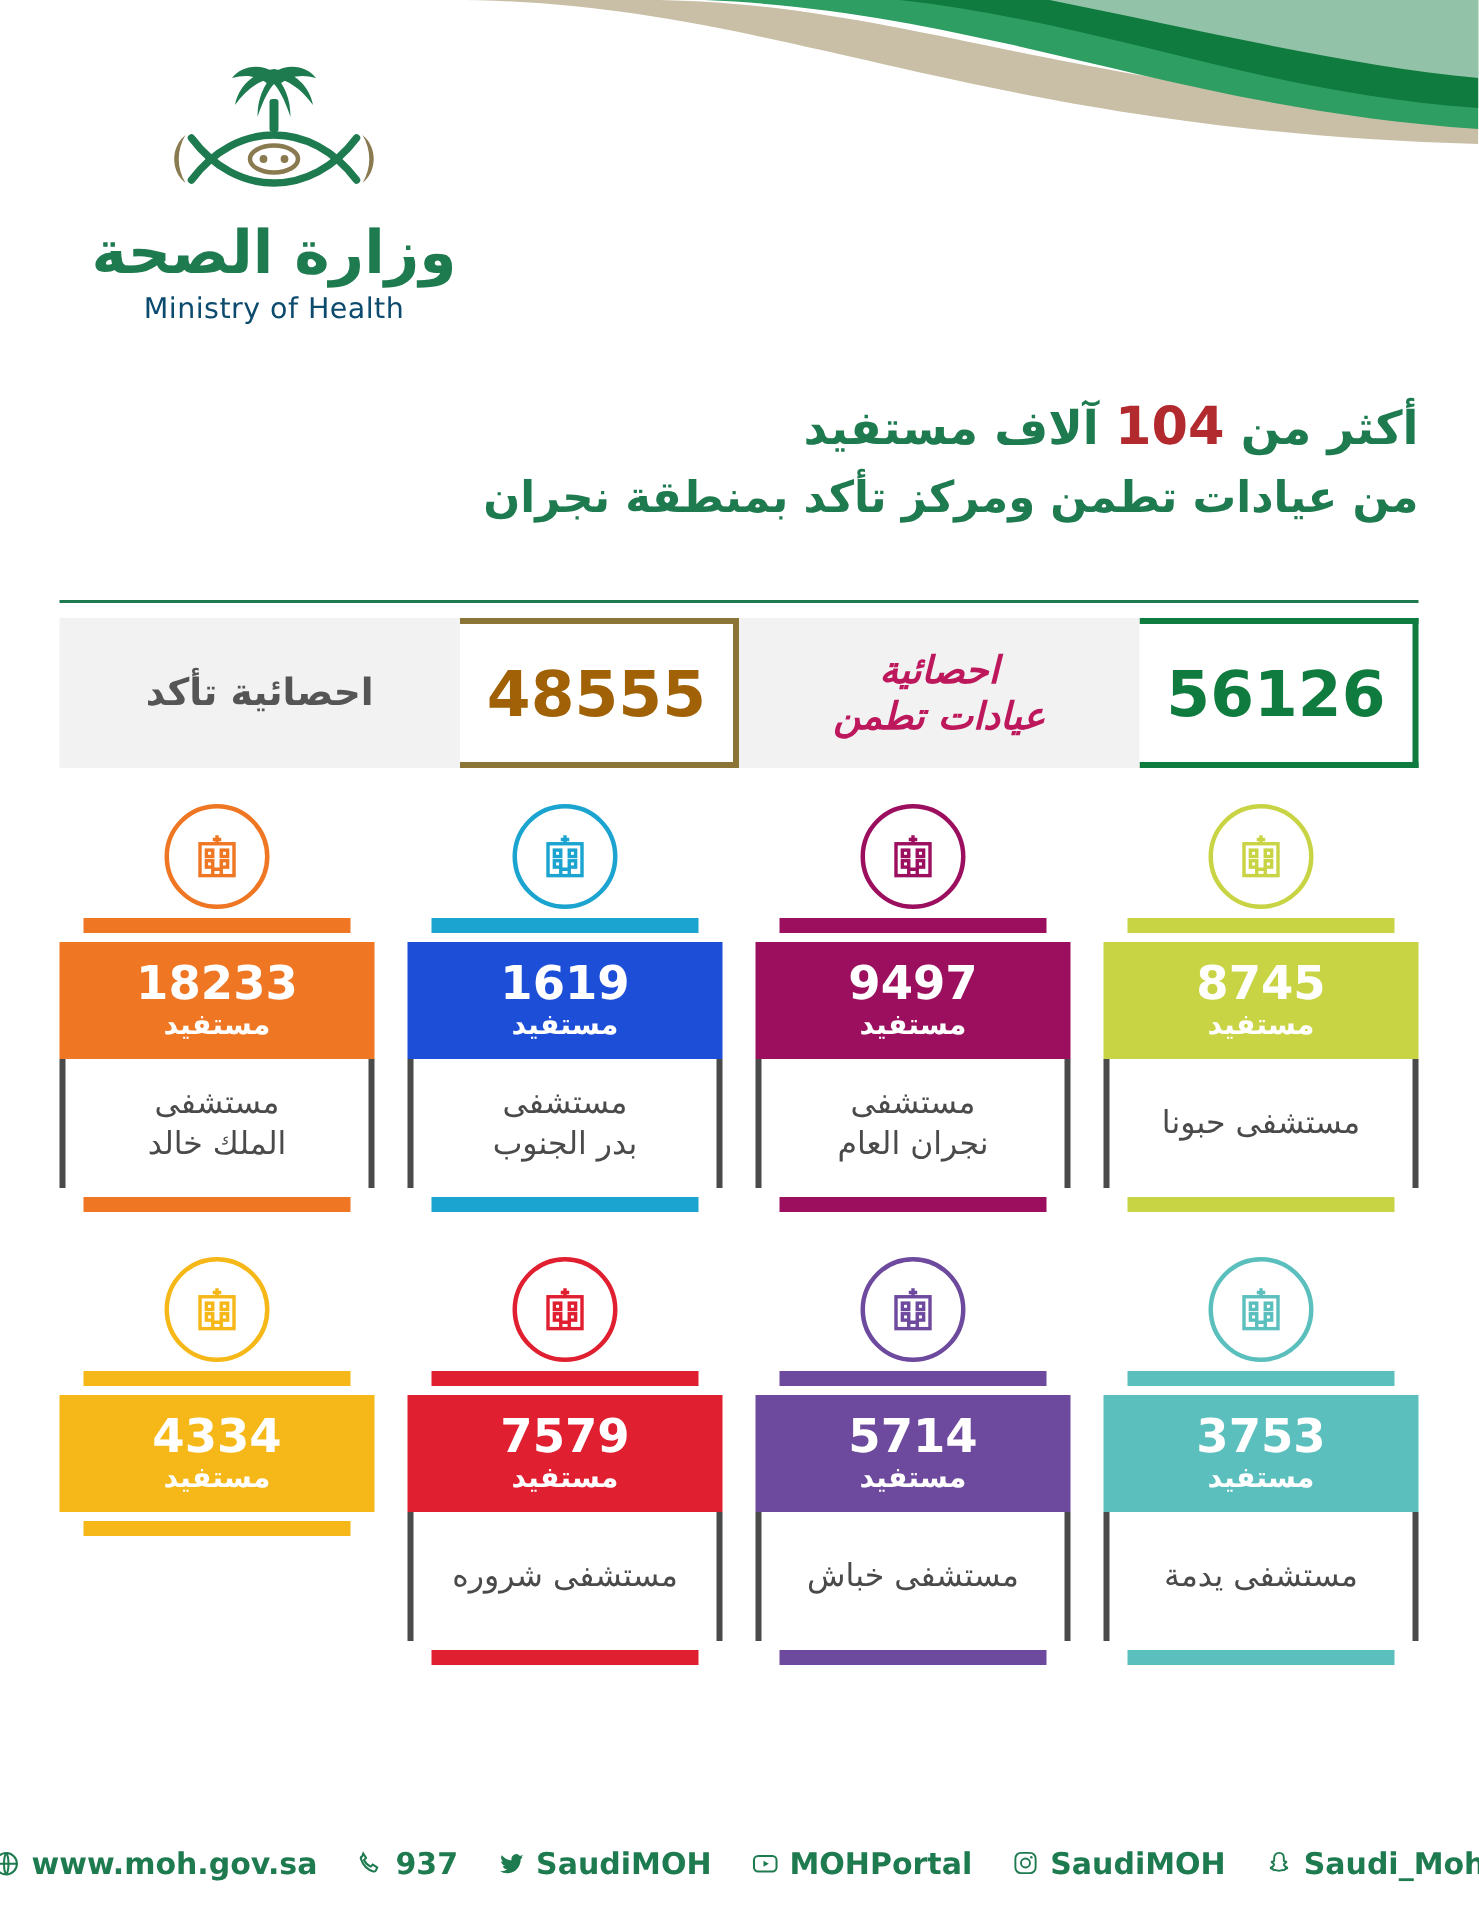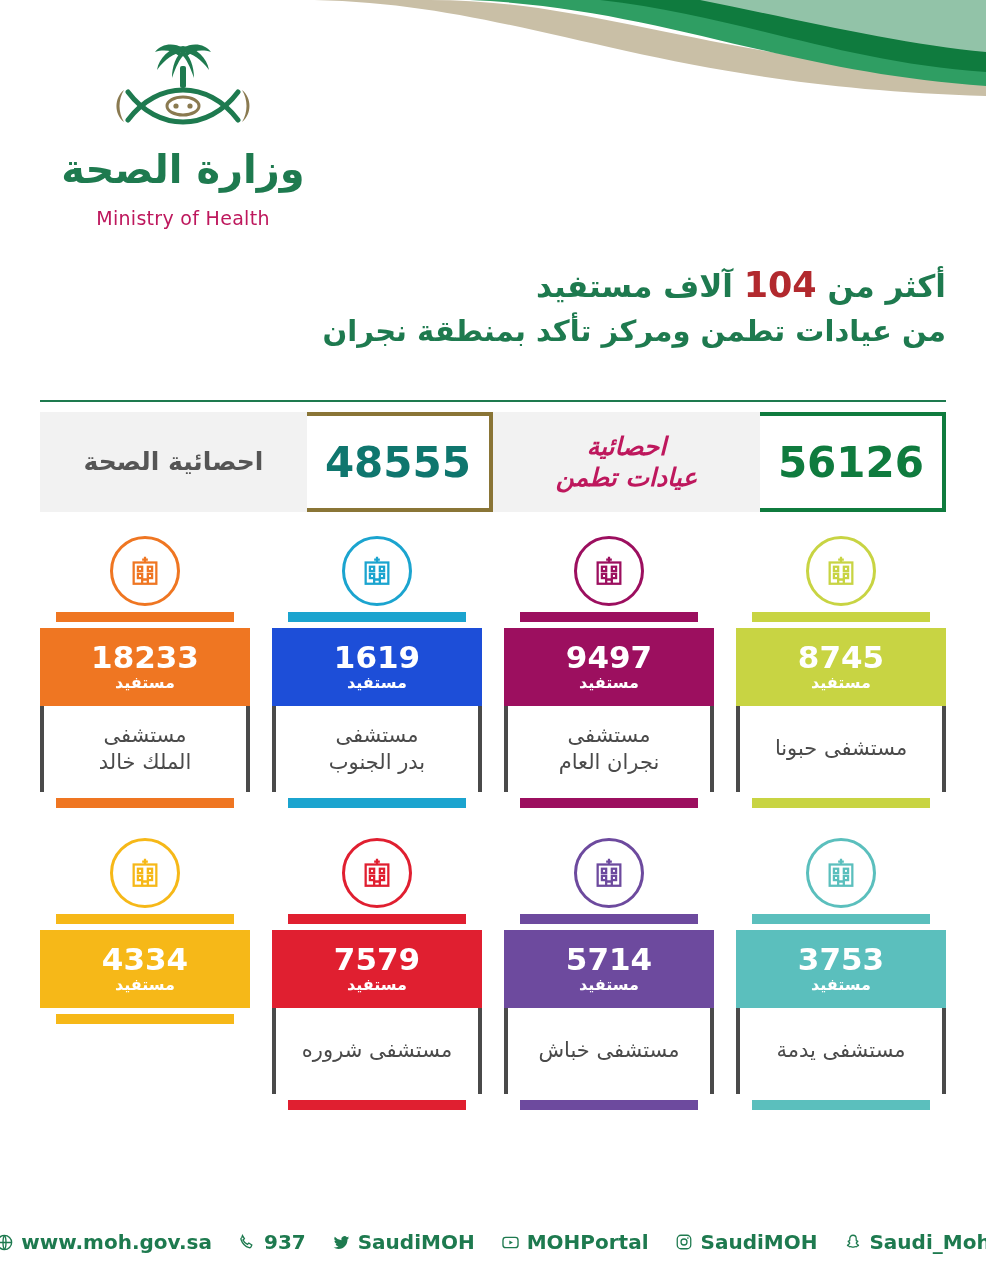--- a/index.html
+++ b/index.html
@@ -14,21 +14,21 @@
   
   .swoosh { position:absolute; top:0; left:0; width:986px; height:240px; overflow:hidden; }
 
   
   .logo-wrap { position:absolute; top:40px; left:58px; width:250px; text-align:center; }
   .logo-mark { width:190px; height:105px; margin:0 auto; }
   .logo-ar {
     font-size:40px; font-weight:bold; color:#1e7a4f; letter-spacing:0px;
     line-height:1.1; margin-top:2px; direction:rtl;
   }
-  .logo-en { font-size:19px; color:#be185d; margin-top:16px; letter-spacing:0.3px; }
+  .logo-en { font-size:19px; color:#0c4a6e; margin-top:4px; letter-spacing:0.3px; }
 
   
   .headline { position:absolute; top:262px; left:40px; width:906px; text-align:right; direction:rtl; }
   .headline .l1 { font-size:31px; font-weight:bold; color:#1e7a4f; line-height:1.35; }
   .headline .l1 .num { color:#b2292e; font-size:35px; }
   .headline .l2 { font-size:29px; font-weight:bold; color:#1e7a4f; line-height:1.4; margin-top:2px; }
 
   .rule { position:absolute; top:400px; left:40px; width:906px; height:2px; background:#1e7a4f; }
 
   
@@ -38,41 +38,41 @@
     background:#f2f2f2; display:flex; align-items:center; justify-content:center;
     font-size:25px; font-weight:bold; color:#555; text-align:center; line-height:1.25;
     padding:0 16px; direction:rtl;
   }
   .sum-num {
     display:flex; align-items:center; justify-content:center;
     font-size:42px; font-weight:bold; padding:0 18px; background:#fff;
   }
   .sum-green .sum-num { color:#0f7b3e; border-right:4px solid #0f7b3e; border-top:4px solid #0f7b3e; border-bottom:4px solid #0f7b3e; }
   .sum-green .sum-label { color:#be185d;font-style:italic; }
-  .sum-gold .sum-num { color:#0f766e; border-right:4px solid #8a7536; border-top:4px solid #8a7536; border-bottom:4px solid #8a7536; }
+  .sum-gold .sum-num { color:#a16207; border-right:4px solid #8a7536; border-top:4px solid #8a7536; border-bottom:4px solid #8a7536; }
   .sum-gold .sum-label { color:#555; }
 
   
   .grid { position:absolute; top:530px; left:40px; width:906px; display:flex; flex-direction:row; flex-wrap:wrap; gap:0; }
   .row { display:flex; flex-direction:row; width:906px; justify-content:space-between; }
   .row + .row { margin-top:24px; }
 
   .card { width:210px; position:relative; }
   .card .icon-wrap { height:82px; display:flex; align-items:center; justify-content:center; }
   .ring {
     width:70px; height:70px; border-radius:50%; border:3px solid currentColor;
     display:flex; align-items:center; justify-content:center;
   }
   .card .topbar { height:10px; width:178px; margin:0 auto 0 auto; }
   .card .numblock {
     margin-top:6px; height:78px; display:flex; flex-direction:column;
     align-items:center; justify-content:center; color:#fff;
   }
   .card .numblock .n { font-size:31px; font-weight:bold; line-height:1; }
-  .card .numblock .u { font-size:16px; font-weight:bold; margin-top:0; direction:rtl; }
+  .card .numblock .u { font-size:19px; font-weight:bold; margin-top:0; direction:rtl; }
   .card .namebox {
     height:86px; display:flex; align-items:center; justify-content:center;
     border-left:4px solid currentColor; border-right:4px solid currentColor;
     background:#fff; font-size:21px; color:#4a4a4a; text-align:center; line-height:1.3;
     direction:rtl; padding:0 8px;
   }
   .card .botbar { height:10px; width:178px; margin:6px auto 0 auto; }
 
   
   .footer {
@@ -141,21 +141,21 @@
   <div class="rule"></div>
 
   <div class="summary">
     <div class="sum-group sum-green" style="flex:1;">
       <div class="sum-num">56126</div>
       <div class="sum-label" style="flex:1; white-space:pre-line;">احصائية
 عيادات تطمن</div>
     </div>
     <div class="sum-group sum-gold" style="flex:1;">
       <div class="sum-num">48555</div>
-      <div class="sum-label" style="flex:1;">احصائية الصحة</div>
+      <div class="sum-label" style="flex:1;">احصائية تأكد</div>
     </div>
   </div>
 
   <div class="grid">
 
     <div class="row">
 
       <div class="card" style="color:#c8d443;">
         <div class="icon-wrap">
           <div class="ring">

